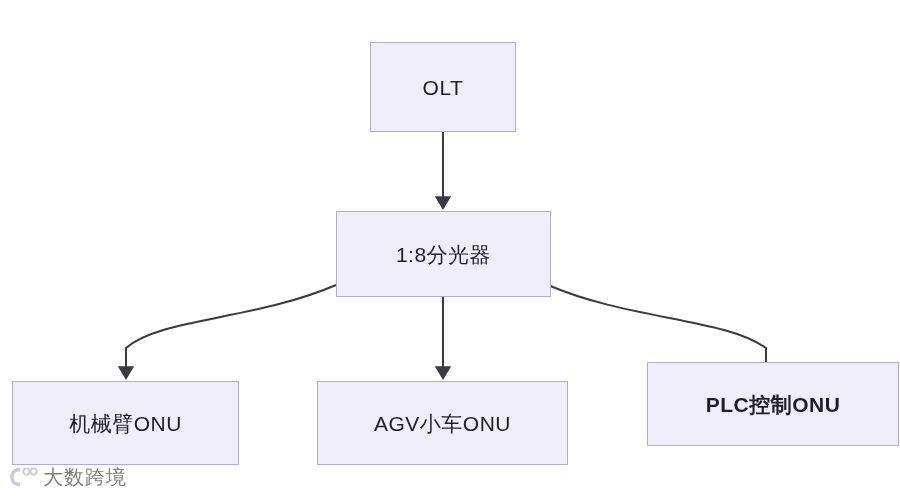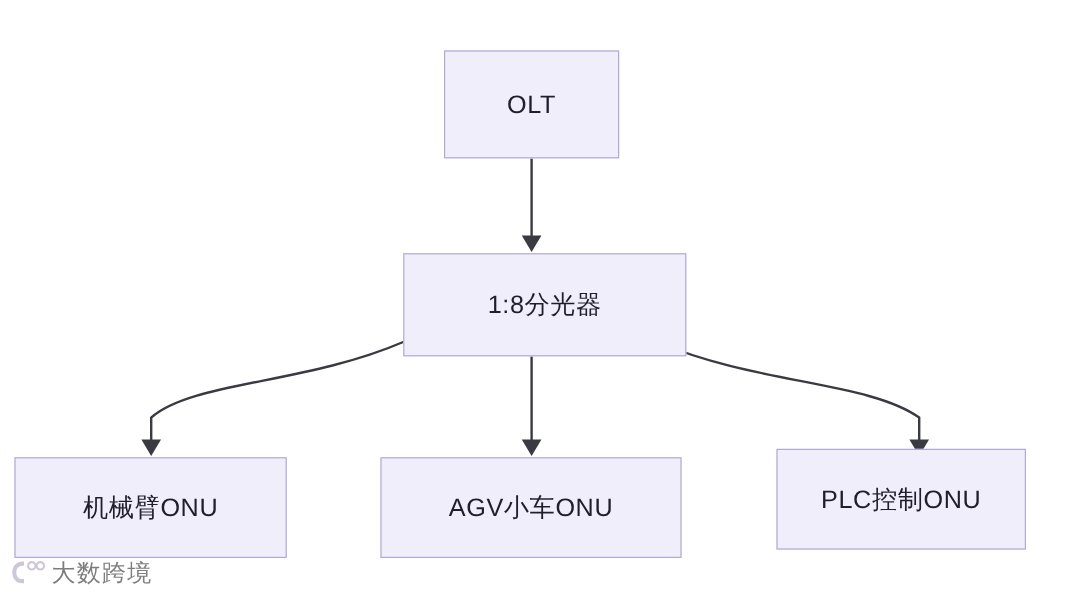--- a/index.html
+++ b/index.html
@@ -56,40 +56,41 @@
   
   #node-olt {
     left: 370px;
     top: 42px;
     width: 146px;
     height: 90px;
   }
   #node-splitter {
     left: 336px;
     top: 211px;
-    width: 236px;
+    width: 215px;
     height: 86px;
   }
   #node-onu-arm {
     left: 12px;
     top: 381px;
     width: 227px;
     height: 84px;
   }
   #node-onu-agv {
     left: 317px;
     top: 381px;
     width: 251px;
     height: 84px;
   }
   #node-onu-plc {
     left: 647px;
-    top: 374px;
-    width: 208px;
+    top: 362px;
+    width: 252px;
     height: 84px;
+    font-weight: bold;
   }
 
   
   #watermark {
     position: absolute;
     left: 8px;
     top: 464px;
     z-index: 3;
     display: flex;
     align-items: center;

